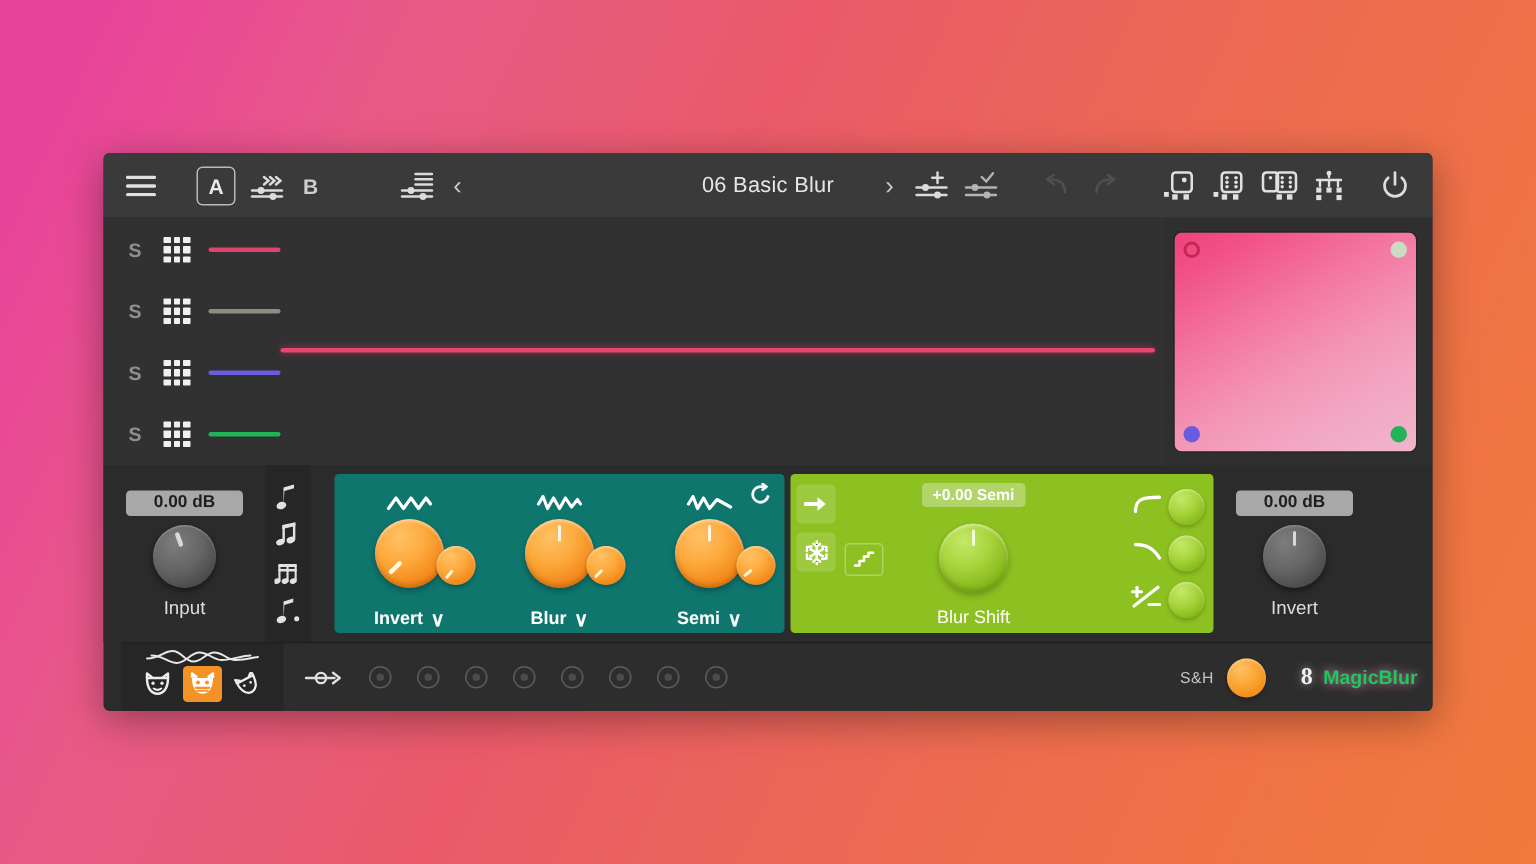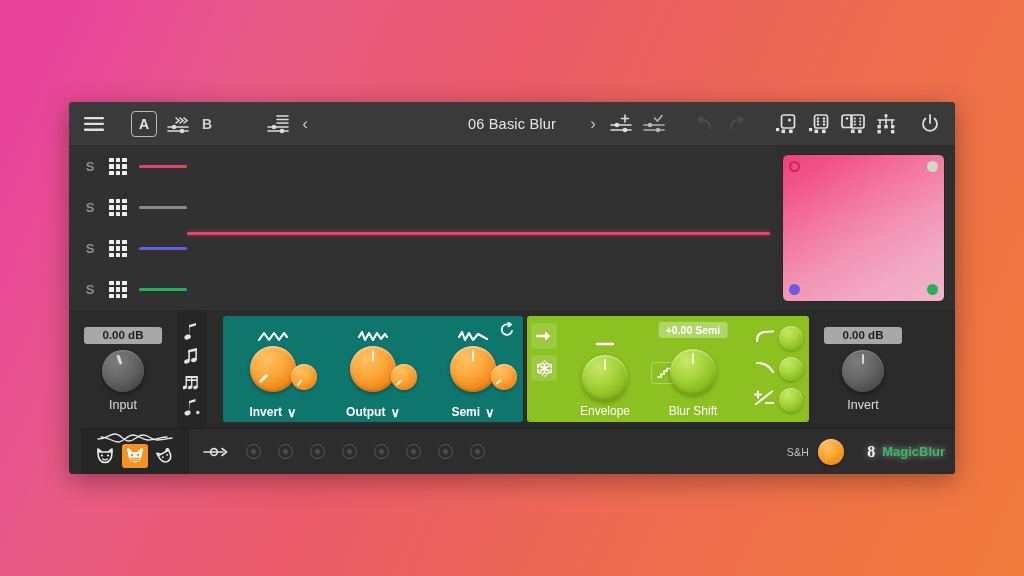--- a/index.html
+++ b/index.html
@@ -724,21 +724,21 @@
             <path d="M2 7 L5 2 L8 10 L12 3 L16 10 L20 3 L24 9 L28 4 L30 7" stroke="#fff" stroke-width="2.1" fill="none" stroke-linecap="round" stroke-linejoin="round"></path>
           </svg>
         </span>
         <div class="knob-orange" style="margin-bottom:18px">
           <span class="ptr" style="transform:rotate(0deg)"></span>
         </div>
         <div class="knob-orange-sm">
           <span class="ptr" style="transform:rotate(-135deg)"></span>
         </div>
         <div class="kn-footer">
-          <span class="kn-label">Output</span>
+          <span class="kn-label">Blur</span>
           <span class="kn-chev">∨</span>
         </div>
       </div>
 
       <div class="knob-grp">
         <span class="wave-ic">
           <svg width="32" height="13" viewBox="0 0 32 13">
             <path d="M2 7 L5 2 L8 10 L12 3 L16 10 L21 4 L30 9" stroke="#fff" stroke-width="2.1" fill="none" stroke-linecap="round" stroke-linejoin="round"></path>
           </svg>
         </span>
@@ -774,31 +774,20 @@
               <path d="M6.3 14.4 L8.5 12.7 L10.7 14.4"></path>
               <path d="M1.9 7.3 L2.4 4.8 L4.9 4.4"></path>
               <path d="M15.1 9.7 L14.6 12.2 L12.1 12.6"></path>
               <path d="M15.1 7.3 L14.6 4.8 L12.1 4.4"></path>
               <path d="M1.9 9.7 L2.4 12.2 L4.9 12.6"></path>
             </g>
           </svg>
         </div>
       </div>
 
-      <div class="grn-knobcol">
-        <span class="dash-ic">
-          <svg width="20" height="6" viewBox="0 0 20 6">
-            <rect x="1" y="1.8" width="18" height="2.4" rx="1.2" fill="#fff"></rect>
-          </svg>
-        </span>
-        <div class="knob-green" style="margin-top:4px">
-          <span class="ptr" style="transform:rotate(0deg)"></span>
-        </div>
-        <div class="grn-label">Envelope</div>
-      </div>
 
       <div class="grn-knobcol">
         <div class="semi-badge">+0.00 Semi</div>
         <div class="stair-box">
           <svg width="16" height="14" viewBox="0 0 16 14">
             <path d="M2 11 L5 11 L5 8 L8 8 L8 5 L11 5 L11 2.5 L14 2.5" stroke="#fff" stroke-width="1.7" fill="none" stroke-linecap="round" stroke-linejoin="round"></path>
           </svg>
         </div>
         <div class="knob-green" style="margin-top:6px">
           <span class="ptr" style="transform:rotate(0deg)"></span>

